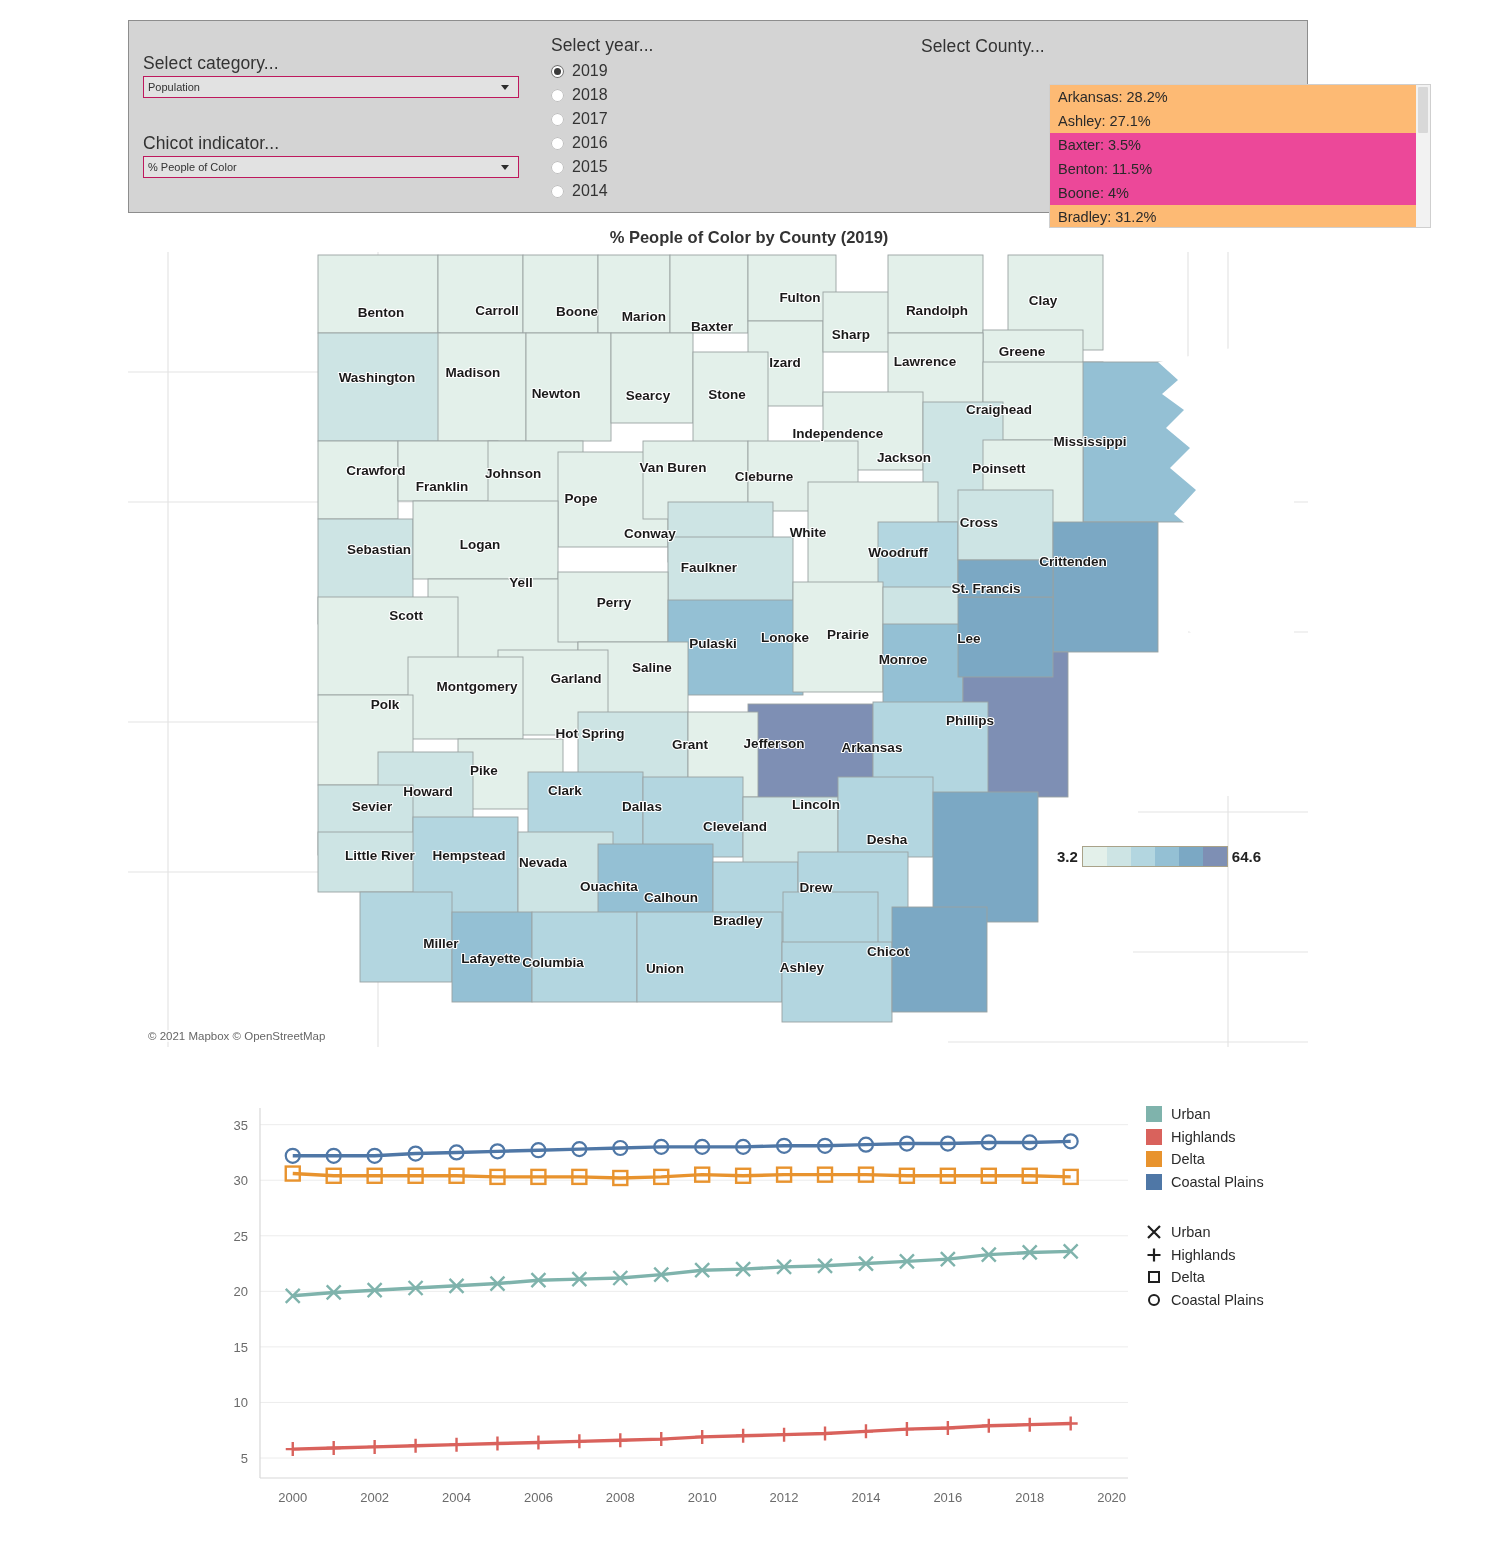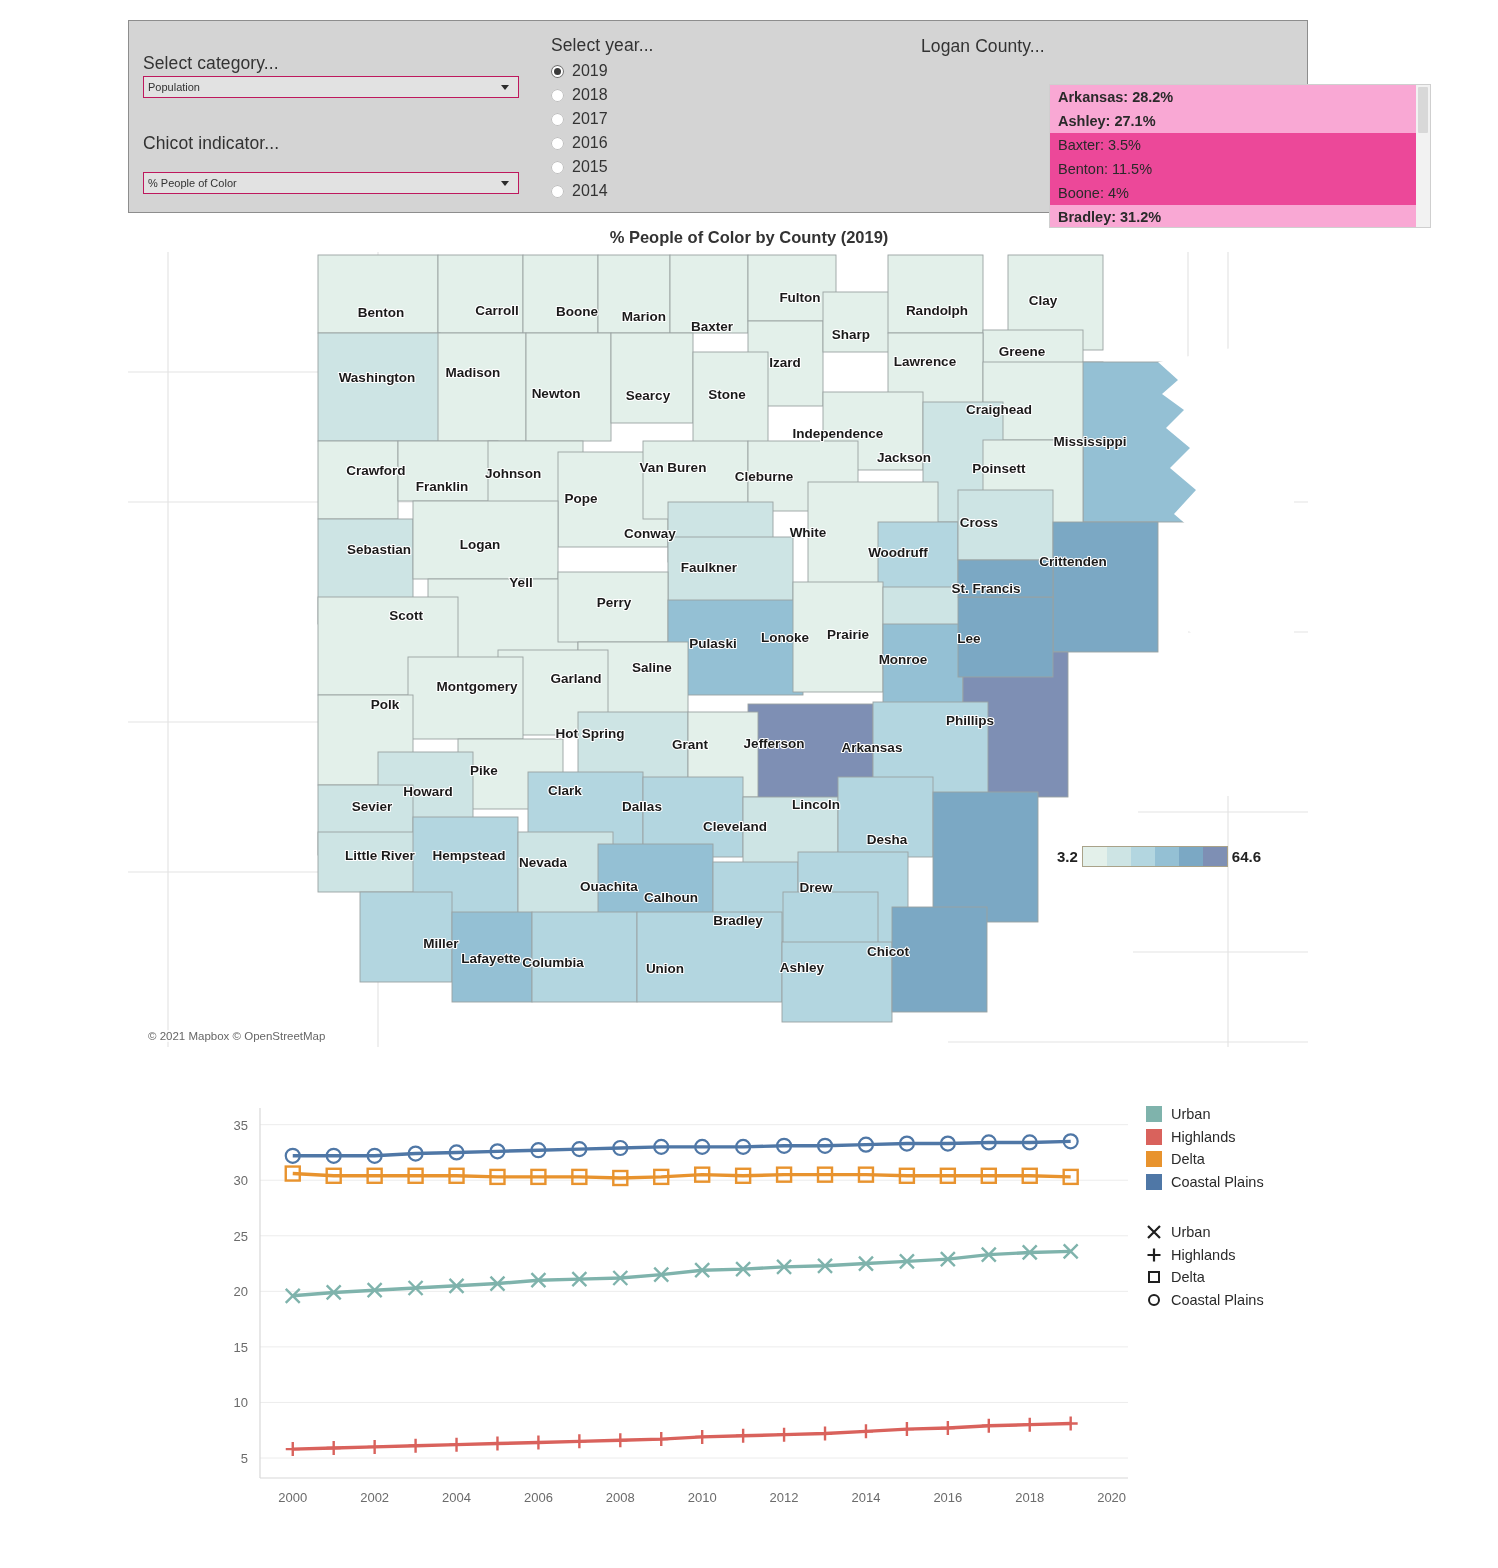--- a/index.html
+++ b/index.html
@@ -89,21 +89,21 @@
   }
   .county-list { position: absolute; left:0; top:0; right: 14px; }
   .county-item {
     height: 24px; line-height: 24px;
     padding-left: 8px;
     font-size: 14.5px;
     color: #2a2a2a;
     white-space: nowrap;
     cursor: pointer;
   }
-  .county-item.sel-dark { background: #f9a8d4; font-weight: bold; }
+  .county-item.sel-dark { background: #fdba74; }
   .county-item.sel-light { background: #ec4899; }
   .county-scroll {
     position: absolute;
     right: 0; top: 0;
     width: 14px; height: 100%;
     background: #f2f2f2;
     cursor: pointer;
   }
   .county-scroll .thumb {
     position: absolute; left: 2px; top: 2px;
@@ -216,21 +216,21 @@
 
   <div class="control-panel">
 
     <div class="ctl-label" style="left:14px; top:32px;">Select category...</div>
     <div class="dropdown" style="left:14px; top:55px;">
       <span class="dd-text">Population</span>
       <span class="dd-arrow"></span>
     </div>
 
     <div class="ctl-label" style="left:14px; top:112px;">Chicot indicator...</div>
-    <div class="dropdown" style="left:14px; top:135px;margin-top:16px;">
+    <div class="dropdown" style="left:14px; top:135px;">
       <span class="dd-text">% People of Color</span>
       <span class="dd-arrow"></span>
     </div>
 
     <div class="ctl-label" style="left:422px; top:14px;">Select year...</div>
     <div class="radio-list" style="left:422px; top:38px;" id="year-radios">
         <div class="radio-row">
           <span class="radio-mark on"></span>
           <span>2019</span>
         </div>
@@ -249,21 +249,21 @@
         <div class="radio-row">
           <span class="radio-mark"></span>
           <span>2015</span>
         </div>
         <div class="radio-row">
           <span class="radio-mark"></span>
           <span>2014</span>
         </div>
       </div>
 
-    <div class="ctl-label" style="left:792px; top:15px;">Logan County...</div>
+    <div class="ctl-label" style="left:792px; top:15px;">Select County...</div>
     <div class="county-wrap">
       <div class="county-list" id="county-list">
           <div class="county-item sel-dark">Arkansas: 28.2%</div>
           <div class="county-item sel-dark">Ashley: 27.1%</div>
           <div class="county-item sel-light">Baxter: 3.5%</div>
           <div class="county-item sel-light">Benton: 11.5%</div>
           <div class="county-item sel-light">Boone: 4%</div>
           <div class="county-item sel-dark">Bradley: 31.2%</div>
         </div>
       <div class="county-scroll">

